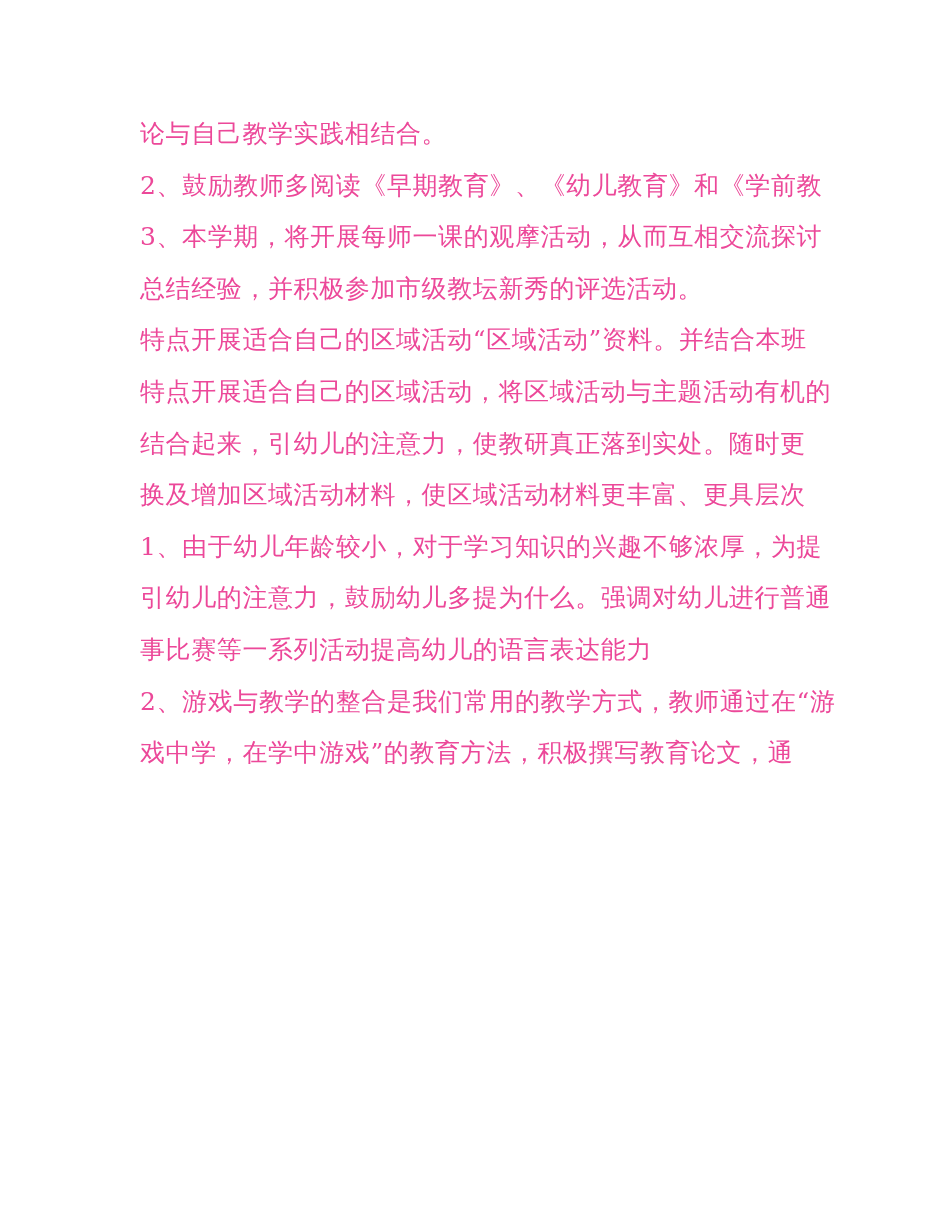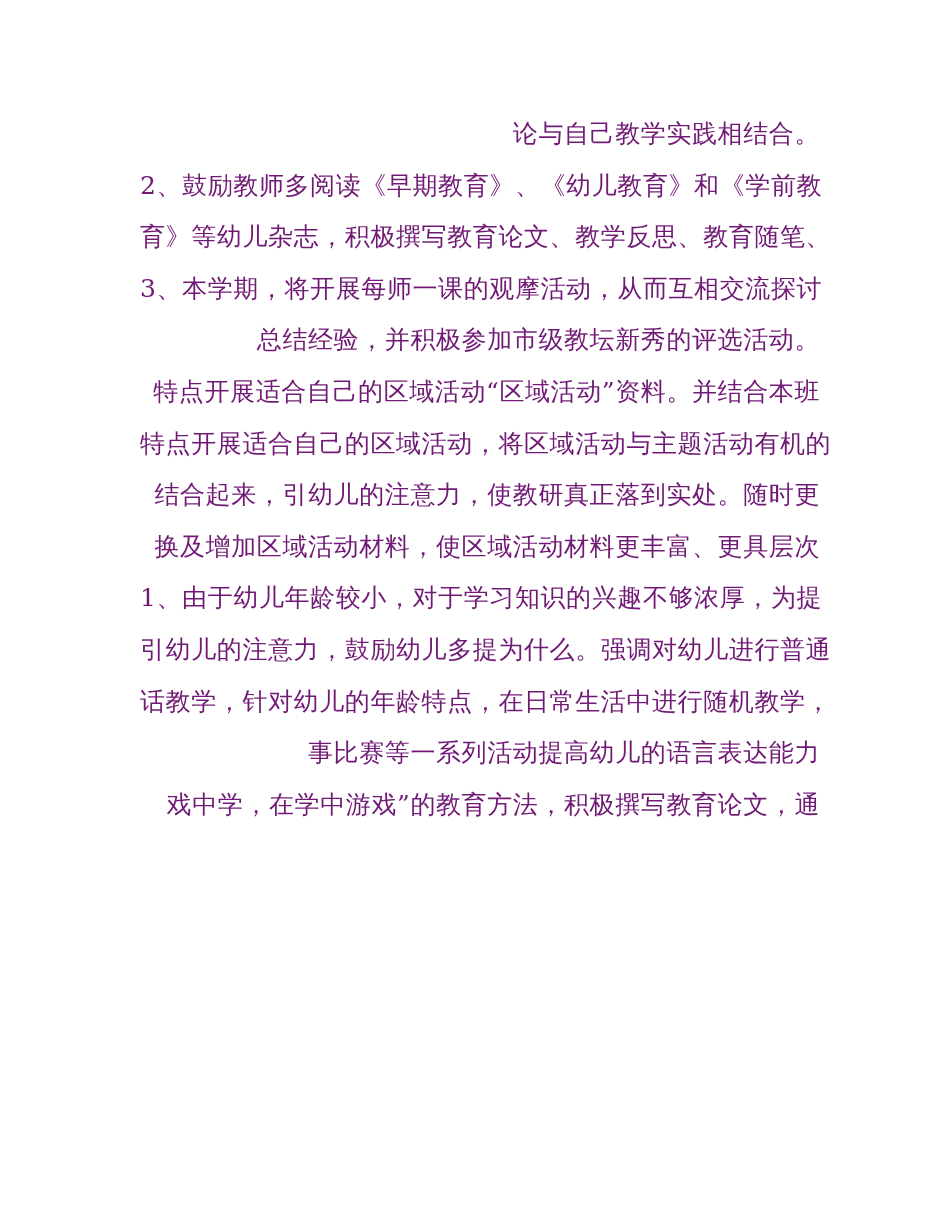--- a/index.html
+++ b/index.html
@@ -14,41 +14,39 @@
       overflow: hidden;
     }
     .page {
       position: absolute;
       left: 140px;
       top: 108px;
       width: 680px;
       font-family: "DejaVu Serif", "Liberation Serif", serif;
       font-size: 25px;
       line-height: 51.6px;
-      color: #701a75;
+      color: #ec4899;
       letter-spacing: 0.6px;
-      text-align: right;
     }
     .line {
       display: block;
       white-space: nowrap;
       height: 51.6px;
     }
   </style>
 </head>
 <body>
 
 <div class="page">
   <span class="line">论与自己教学实践相结合。</span>
   <span class="line">2、鼓励教师多阅读《早期教育》、《幼儿教育》和《学前教</span>
-  <span class="line">育》等幼儿杂志，积极撰写教育论文、教学反思、教育随笔、</span>
   <span class="line">3、本学期，将开展每师一课的观摩活动，从而互相交流探讨</span>
   <span class="line">总结经验，并积极参加市级教坛新秀的评选活动。</span>
   <span class="line">特点开展适合自己的区域活动“区域活动”资料。并结合本班</span>
   <span class="line">特点开展适合自己的区域活动，将区域活动与主题活动有机的</span>
   <span class="line">结合起来，引幼儿的注意力，使教研真正落到实处。随时更</span>
   <span class="line">换及增加区域活动材料，使区域活动材料更丰富、更具层次</span>
   <span class="line">1、由于幼儿年龄较小，对于学习知识的兴趣不够浓厚，为提</span>
   <span class="line">引幼儿的注意力，鼓励幼儿多提为什么。强调对幼儿进行普通</span>
-  <span class="line">话教学，针对幼儿的年龄特点，在日常生活中进行随机教学，</span>
   <span class="line">事比赛等一系列活动提高幼儿的语言表达能力</span>
+  <span class="line">2、游戏与教学的整合是我们常用的教学方式，教师通过在“游</span>
   <span class="line">戏中学，在学中游戏”的教育方法，积极撰写教育论文，通</span>
 </div>
 
 </body></html>

